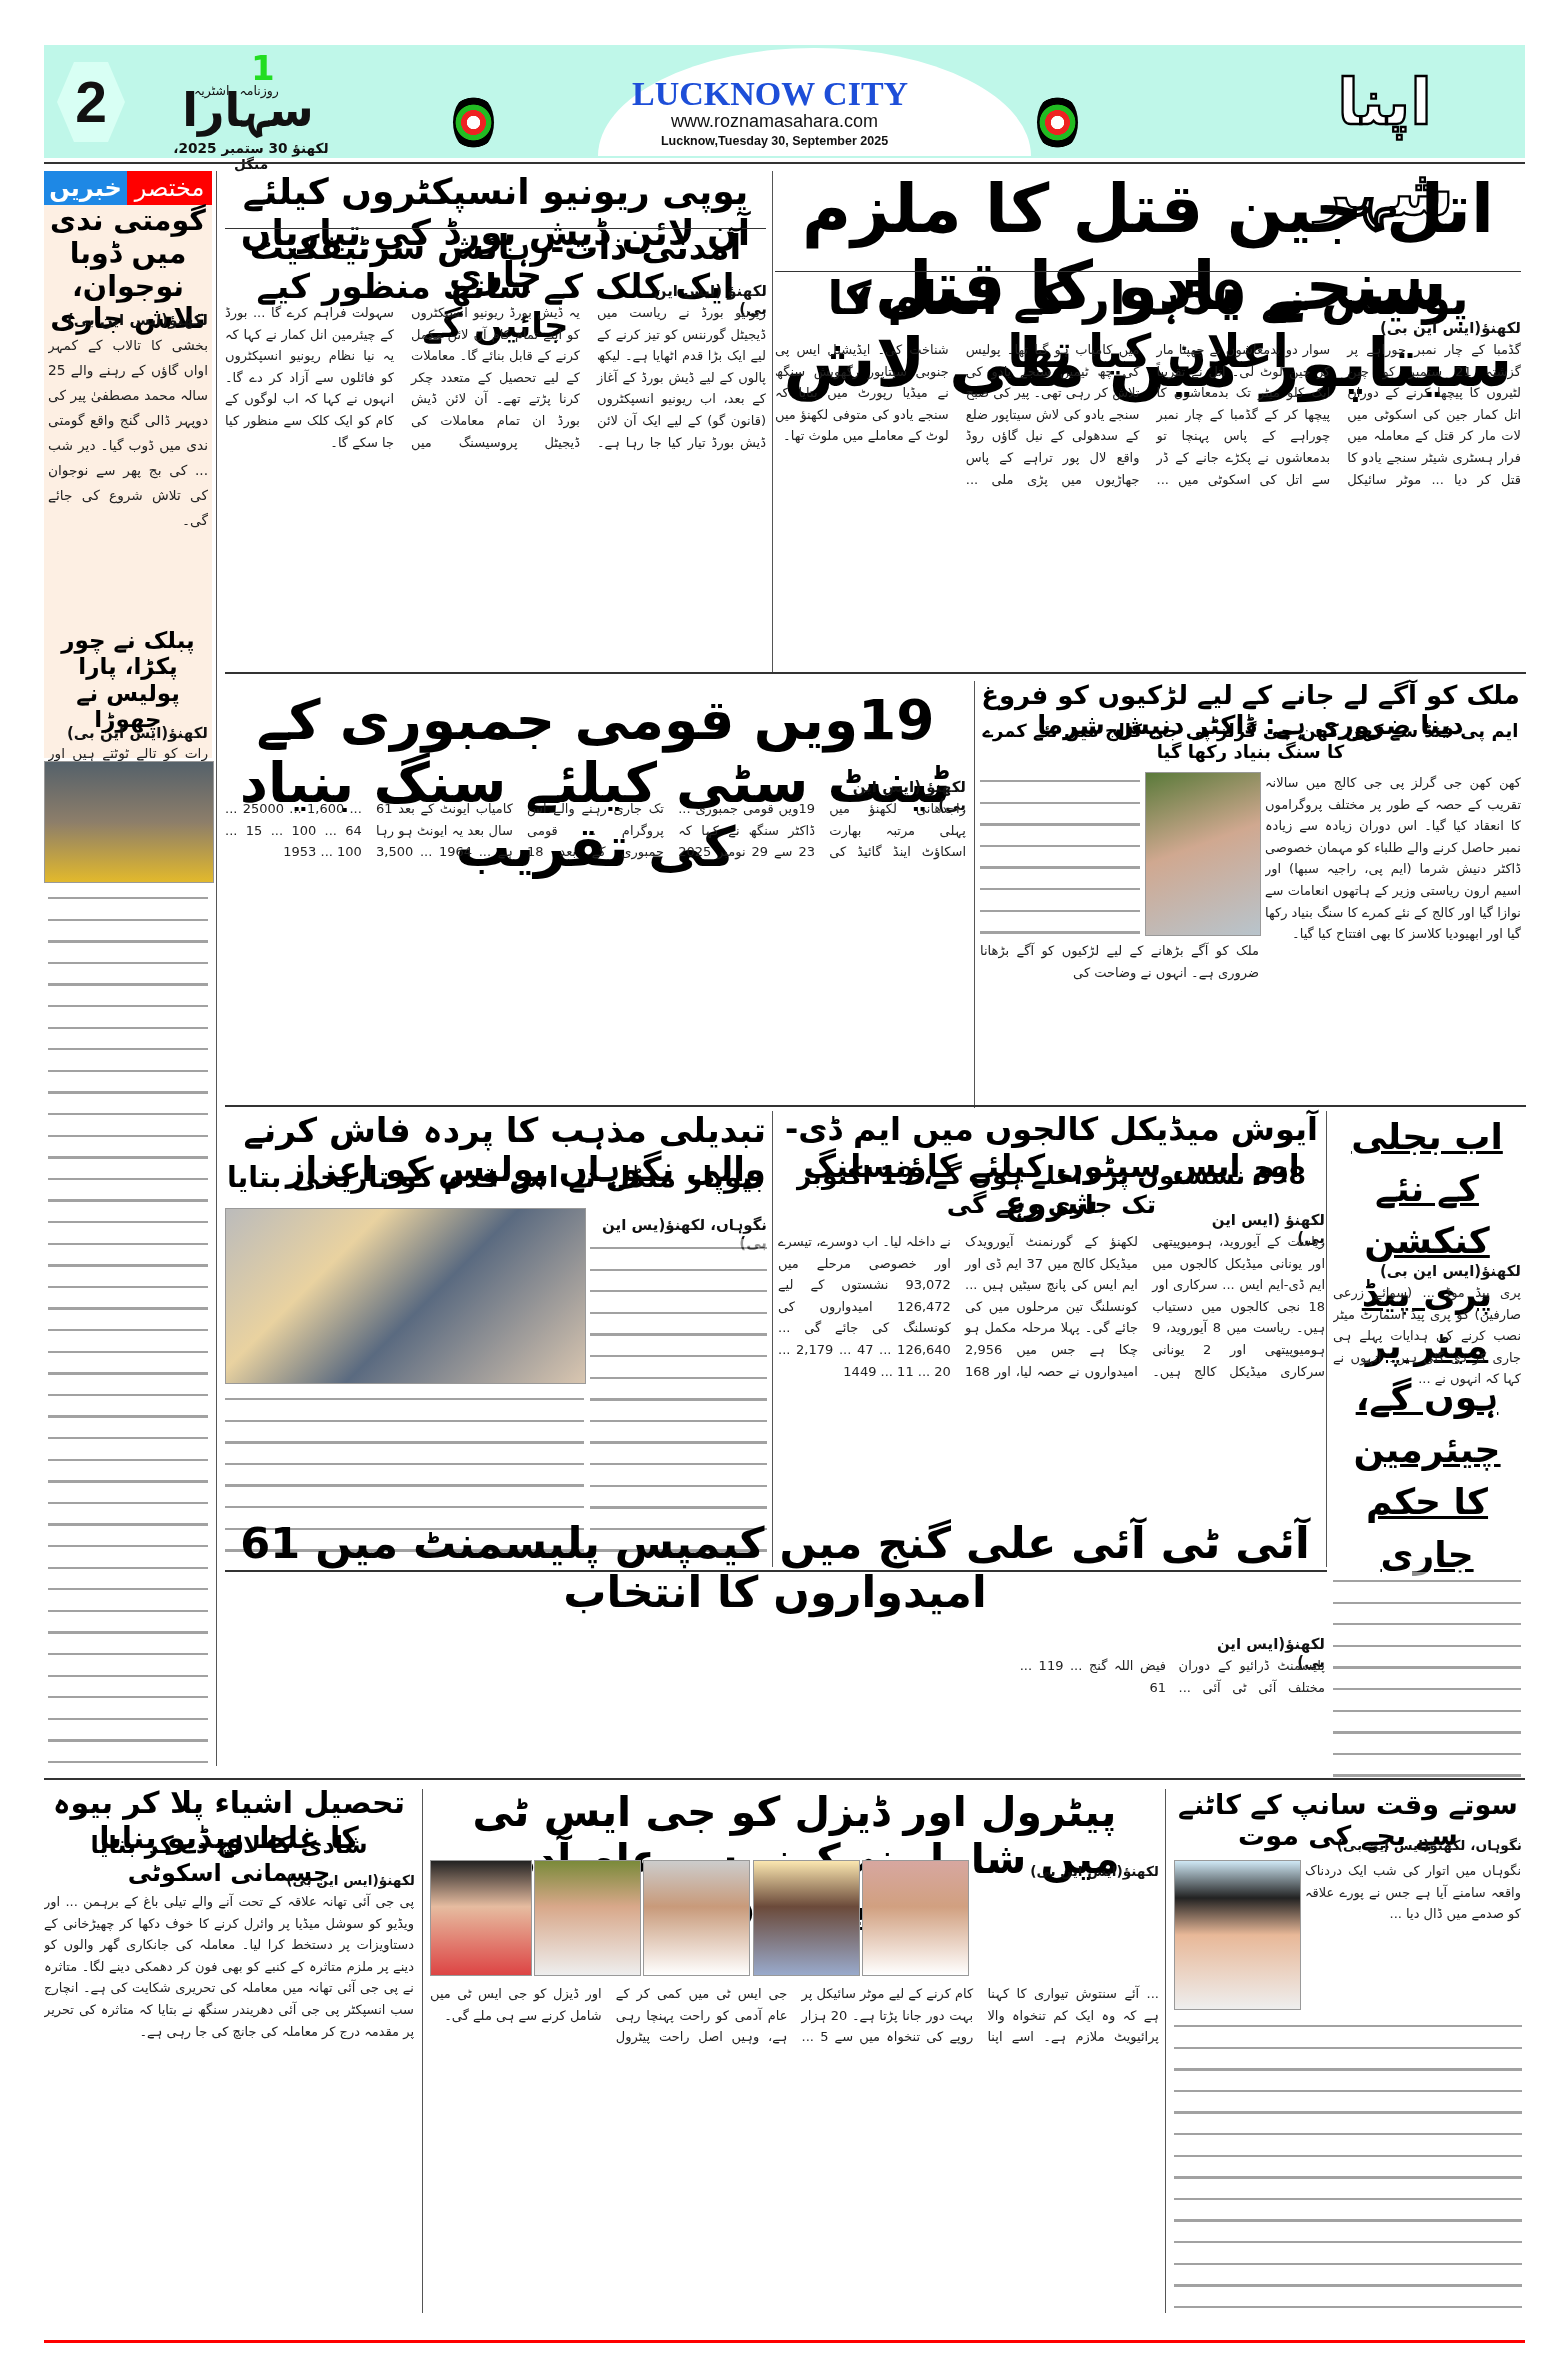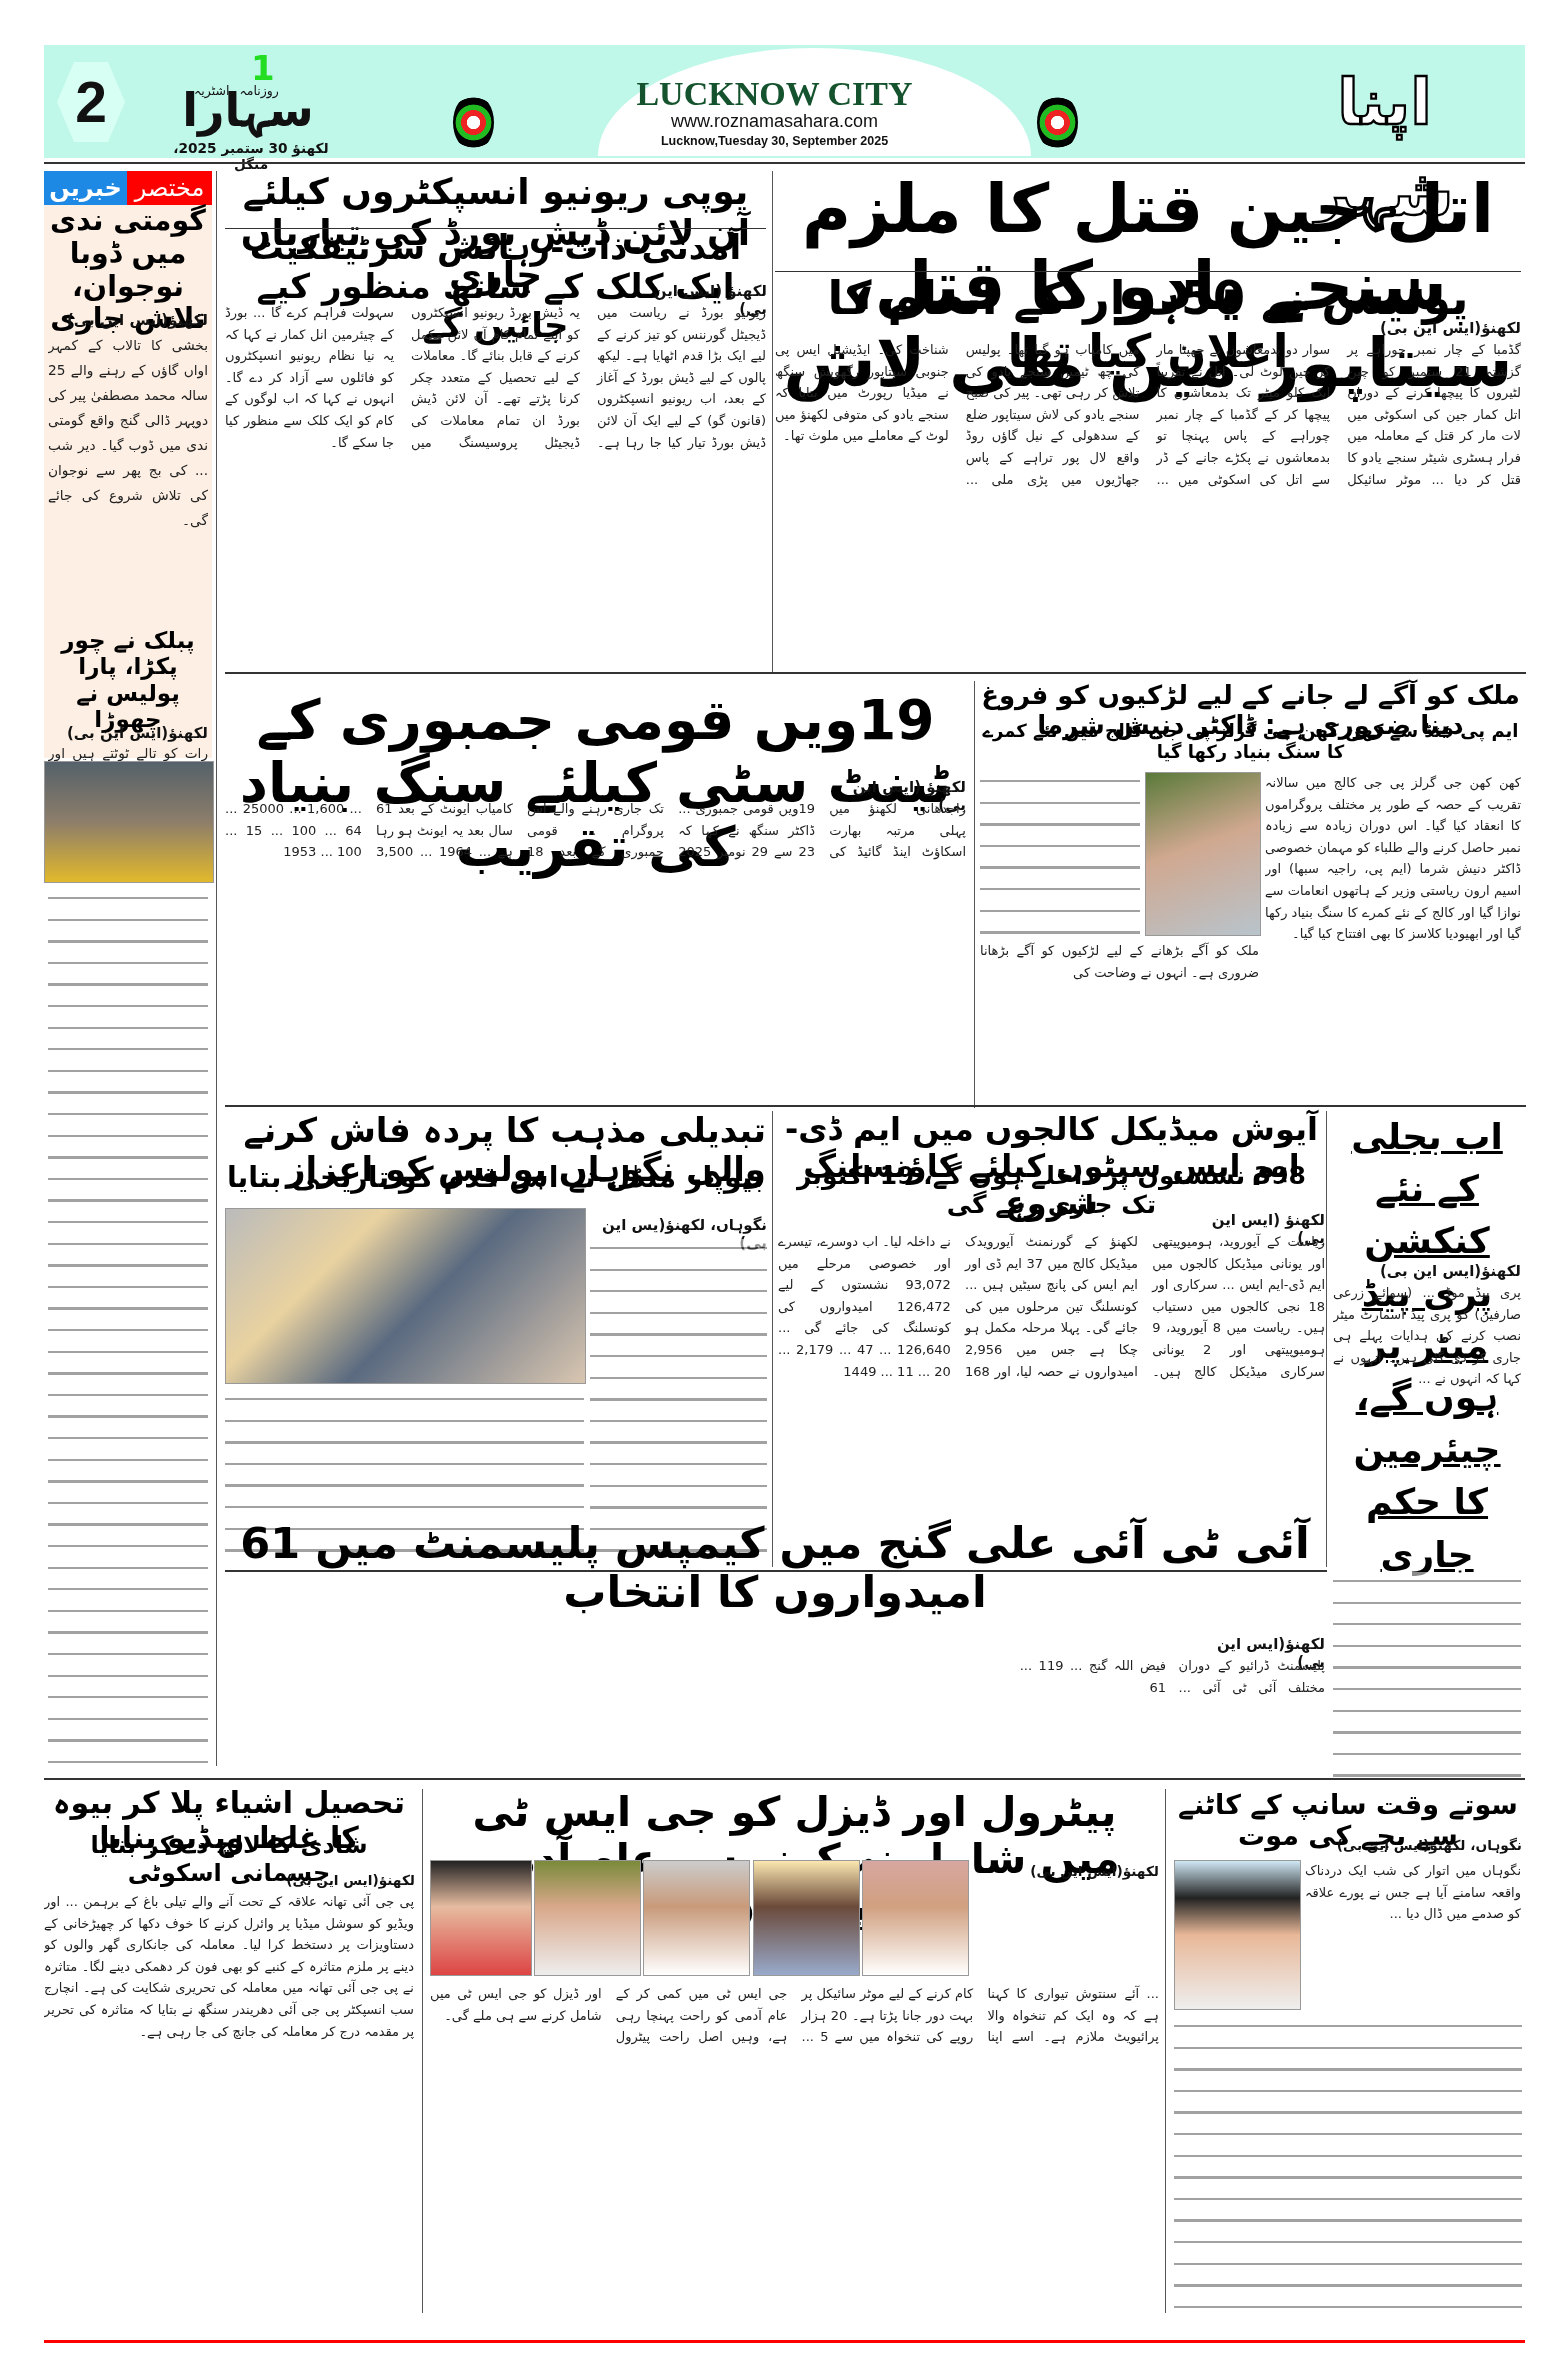--- a/index.html
+++ b/index.html
@@ -10,21 +10,21 @@
   .vrule{position:absolute;background:#555;width:1.1px;}
   
   #masthead{left:44px;top:45px;width:1481px;height:113px;background:#bff7e9;}
   #mast-arc{left:598px;top:48px;width:433px;height:108px;background:#fff;border-radius:216px 216px 0 0/108px 108px 0 0;}
   .hex{left:57px;top:62px;width:68px;height:80px;background:#d8fff4;clip-path:polygon(25% 0,75% 0,100% 50%,75% 100%,25% 100%,0 50%);display:flex;align-items:center;justify-content:center;font-size:57px;font-weight:bold;font-family:"Liberation Sans",sans-serif;}
   .logo-text{left:154px;top:85px;width:188px;height:51px;font-size:46px;font-weight:900;text-align:center;line-height:51px;}
   .logo-sub{left:194px;top:83px;font-size:12.5px;}
   .logo-date{left:160px;top:140px;width:182px;font-size:13.7px;font-weight:bold;text-align:center;}
   .logo-one{left:251px;top:48px;font-size:34px;font-weight:bold;color:#22dd22;}
   .sun{width:41px;height:57px;border-radius:50%;background:radial-gradient(circle,#fff 0 18%,#e22 20% 35%,#2b2 36% 50%,#000 52% 70%,transparent 72%);}
-  .city-title{left:632px;top:77px;width:285px;text-align:center;font-family:"Liberation Serif",serif;font-size:34px;font-weight:bold;color:#14532d;line-height:34px;}
+  .city-title{left:632px;top:77px;width:285px;font-family:"Liberation Serif",serif;font-size:34px;font-weight:bold;color:#1d4ed8;line-height:34px;}
   .city-url{left:632px;top:111px;width:285px;text-align:center;font-family:"Liberation Sans",sans-serif;font-size:18px;}
   .city-date{left:632px;top:134px;width:285px;text-align:center;font-family:"Liberation Sans",sans-serif;font-size:12.5px;font-weight:bold;}
   .apna{left:1265px;top:57px;width:239px;height:91px;font-size:63px;font-weight:900;color:#fff;text-align:center;-webkit-text-stroke:2.3px #000;line-height:91px;}
   
   .hl{font-weight:900;color:#000;line-height:1.15;text-align:center;}
   .body-col{font-size:13px;line-height:21.6px;text-align:justify;color:#222;overflow:hidden;}
   .dateline{font-weight:bold;}
   .photo{position:absolute;background:linear-gradient(160deg,#8a9c7a,#c9b59a 40%,#6e6258);border:0.6px solid #999;}
   .red-bar{left:44px;top:2340px;width:1481px;height:3.4px;background:#f00;}
   .brief-bg{left:44px;top:188px;width:168px;height:570px;background:#fdefe3;}

